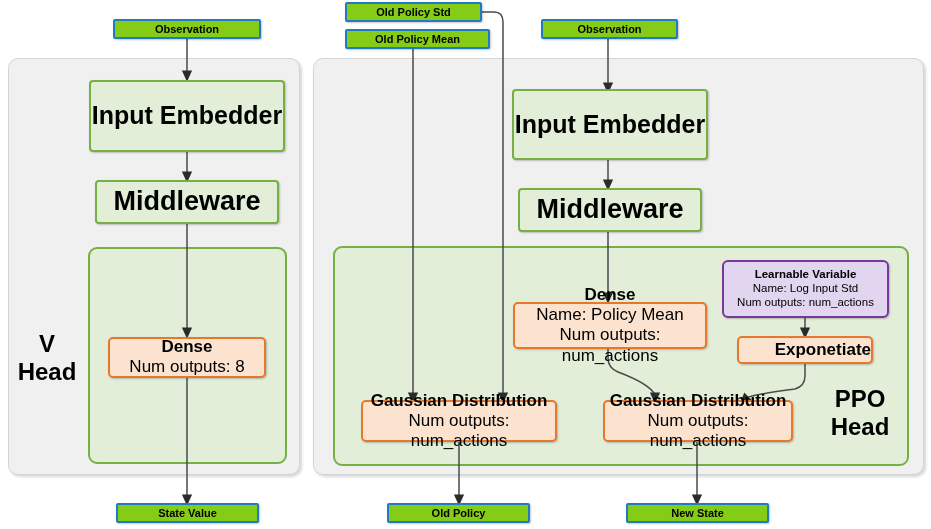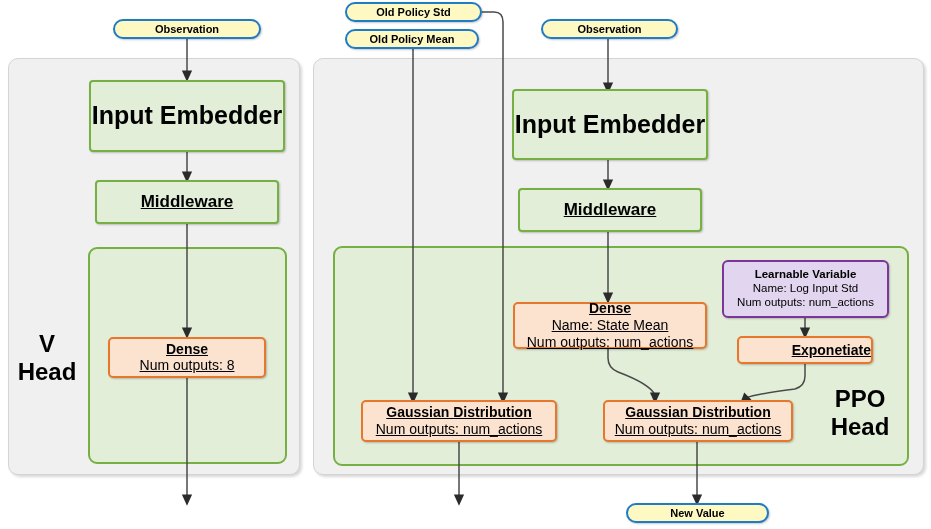--- a/index.html
+++ b/index.html
@@ -52,45 +52,44 @@
   }
   .node .ttl {
     font-weight: bold;
     line-height: 1.18;
   }
   .node .sub {
     line-height: 1.2;
   }
   
   .io {
-    background: #fef9c3;
+    background: #84cc16;
     border: 2px solid #1f7cc4;
-    border-radius: 10px;
+    border-radius: 2px;
     font-size: 11px;
     font-weight: bold;
     color: #000000;
   }
   
   .mod {
     background: #e2eed8;
     border: 2px solid #76b043;
     border-radius: 4px;
     color: #000000;
     font-weight: bold;
   }
   .mod.big   { font-size: 25px; }
-  .mod.big2  { font-size: 17px; text-decoration: underline; }
+  .mod.big2  { font-size: 27px; }
   
   .op {
     background: #fce3d0;
     border: 2px solid #e8772e;
     border-radius: 5px;
     color: #000000;
-    font-size: 14px;
-    text-decoration: underline;
+    font-size: 17px;
   }
   
   .var {
     background: #e2d5ef;
     border: 2px solid #7b359b;
     border-radius: 6px;
     color: #000000;
     font-size: 11.5px;
   }
   .headlabel {
@@ -162,21 +161,21 @@
   </div>
 
   <div class="node io" style="left:113px; top:19px; width:148px; height:20px;">
     <span class="ttl">Observation</span>
   </div>
 
   <div class="node io" style="left:345px; top:2px; width:137px; height:20px;">
     <span class="ttl">Old Policy Std</span>
   </div>
 
-  <div class="node io" style="left:345px; top:29px; width:134px; height:20px;">
+  <div class="node io" style="left:345px; top:29px; width:145px; height:20px;">
     <span class="ttl">Old Policy Mean</span>
   </div>
 
   <div class="node io" style="left:541px; top:19px; width:137px; height:20px;">
     <span class="ttl">Observation</span>
   </div>
 
   <div class="node mod big" style="left:89px; top:80px; width:196px; height:72px;">
     <span class="ttl">Input Embedder</span>
   </div>
@@ -193,21 +192,21 @@
   <div class="node mod big" style="left:512px; top:89px; width:196px; height:71px;">
     <span class="ttl">Input Embedder</span>
   </div>
 
   <div class="node mod big2" style="left:518px; top:188px; width:184px; height:44px;">
     <span class="ttl">Middleware</span>
   </div>
 
   <div class="node op" style="left:513px; top:302px; width:194px; height:47px;">
     <span class="ttl">Dense</span>
-    <span class="sub">Name: State Mean</span>
+    <span class="sub">Name: Policy Mean</span>
     <span class="sub">Num outputs: num_actions</span>
   </div>
 
   <div class="node var" style="left:722px; top:260px; width:167px; height:58px;">
     <span class="ttl">Learnable Variable</span>
     <span class="sub">Name: Log Input Std</span>
     <span class="sub">Num outputs: num_actions</span>
   </div>
 
   <div class="node op" style="left:737px; top:336px; width:136px; height:28px;align-items:flex-end;">
@@ -217,19 +216,25 @@
   <div class="node op" style="left:361px; top:400px; width:196px; height:42px;">
     <span class="ttl">Gaussian Distribution</span>
     <span class="sub">Num outputs: num_actions</span>
   </div>
 
   <div class="node op" style="left:603px; top:400px; width:190px; height:42px;">
     <span class="ttl">Gaussian Distribution</span>
     <span class="sub">Num outputs: num_actions</span>
   </div>
 
-
+  <div class="node io" style="left:116px; top:503px; width:143px; height:20px;">
+    <span class="ttl">State Value</span>
+  </div>
+
+  <div class="node io" style="left:387px; top:503px; width:143px; height:20px;">
+    <span class="ttl">Old Policy</span>
+  </div>
 
   <div class="node io" style="left:626px; top:503px; width:143px; height:20px;">
-    <span class="ttl">New Value</span>
+    <span class="ttl">New State</span>
   </div>
 
 </div>
 
 </body></html>

